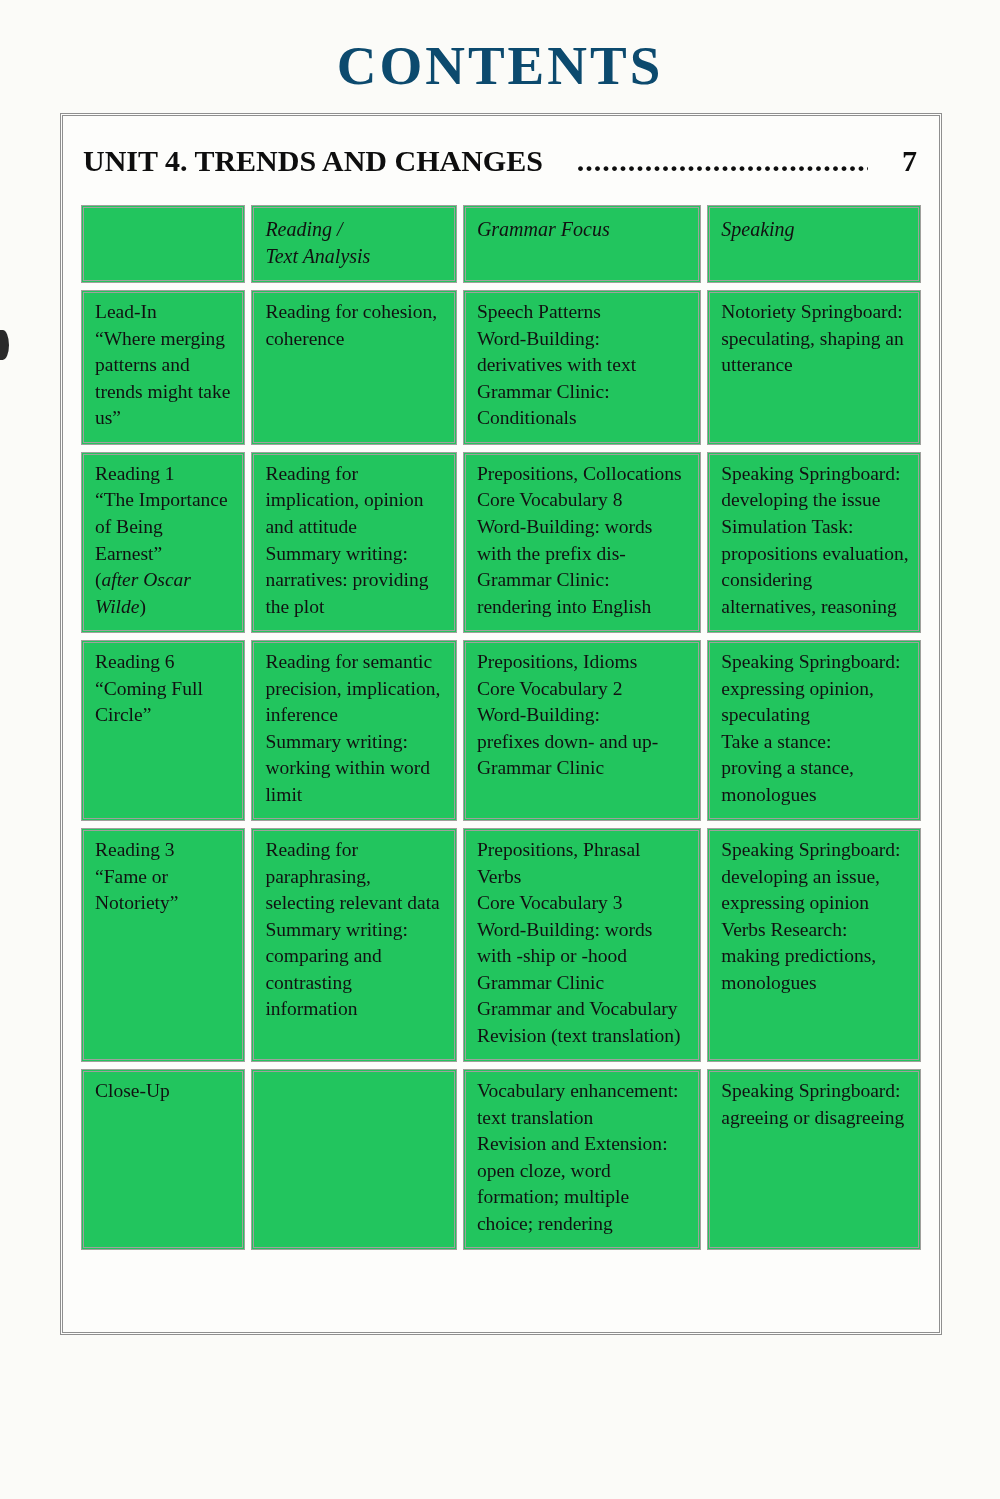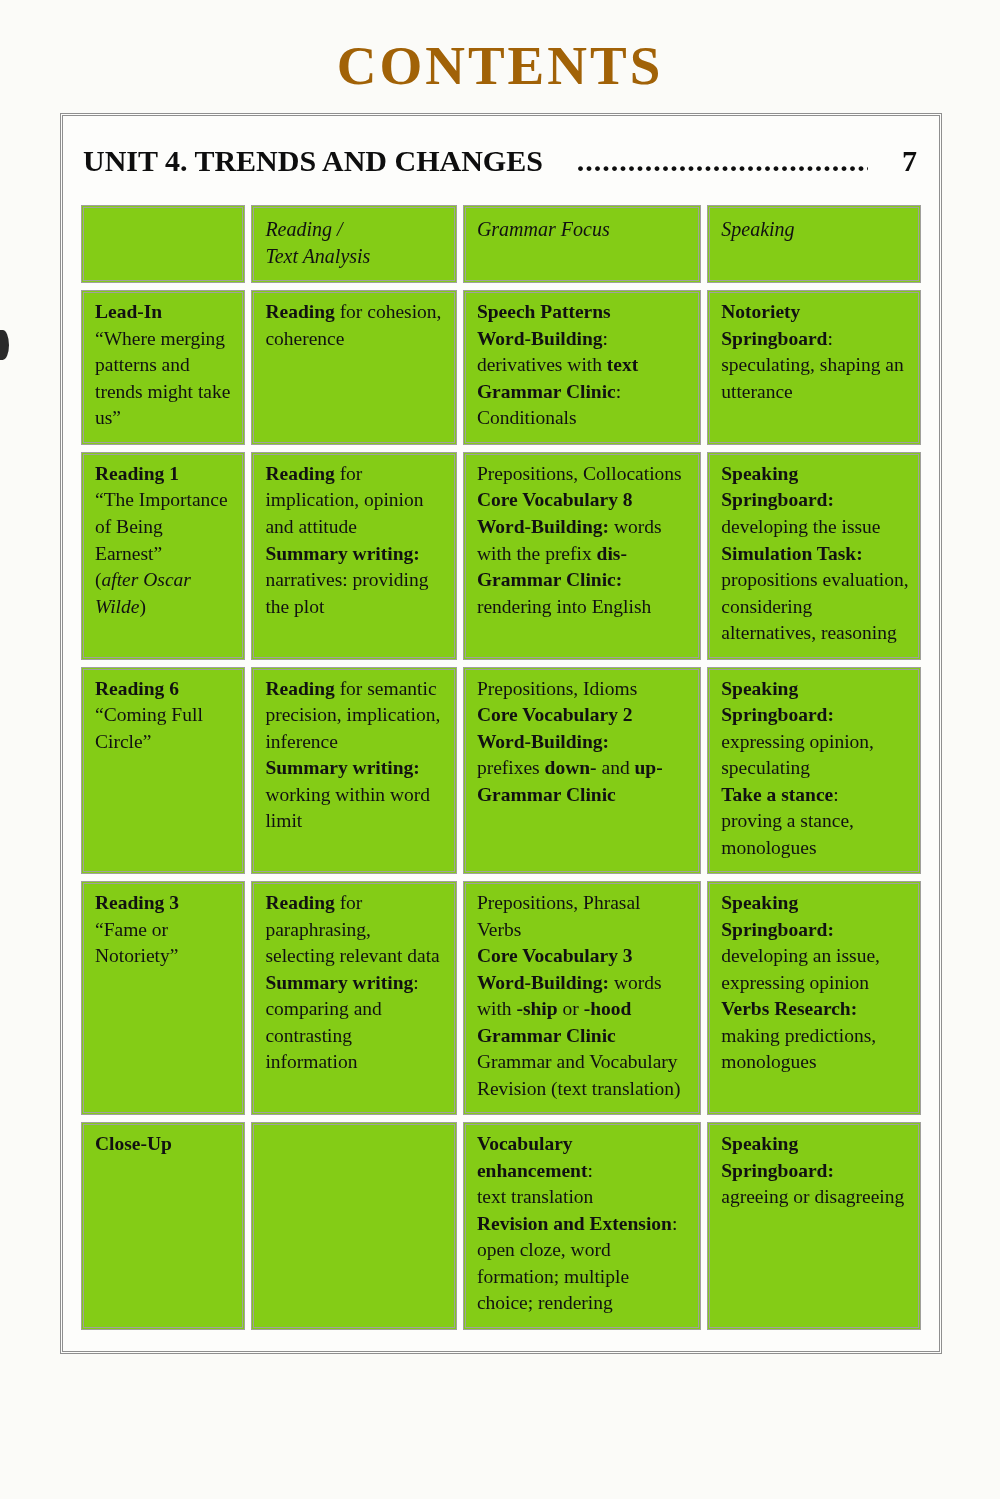--- a/index.html
+++ b/index.html
@@ -14,21 +14,21 @@
     color: #111;
     overflow: hidden;
     position: relative;
   }
   .page-title {
     text-align: center;
     font-size: 55px;
     font-weight: bold;
     letter-spacing: 3px;
     margin: 34px 0 16px 0;
-    color: #a16207;
+    color: #0c4a6e;
   }
   .outer-box {
     margin: 0 58px 0 60px;
     border: 3px double #8f8f8f;
     padding: 14px 12px 14px 12px;
     min-height: 1222px;
     box-sizing: border-box;
     background: #fdfdfb;
   }
   .unit-heading {
@@ -57,30 +57,30 @@
   }
   .contents-table th,
   .contents-table td {
     border: 3px double #a0a09c;
     vertical-align: top;
     text-align: left;
     padding: 6px 9px 10px 11px;
     font-size: 19.5px;
     line-height: 1.36;
     white-space: pre-wrap;
-    background: #84cc16;
+    background: #22c55e;
   }
   .contents-table thead th {
     font-weight: normal;
     font-style: italic;
     font-size: 20px;
     height: 48px;
     padding-top: 8px;
   }
-  .b { font-weight: bold; }
+  .b { font-weight: normal; }
   .i { font-style: italic; }
   .scan-artifact {
     position: absolute;
     left: 0;
     top: 330px;
     width: 9px;
     height: 30px;
     background: #2a2a2a;
     border-radius: 0 70% 70% 0 / 0 50% 50% 0;
   }

